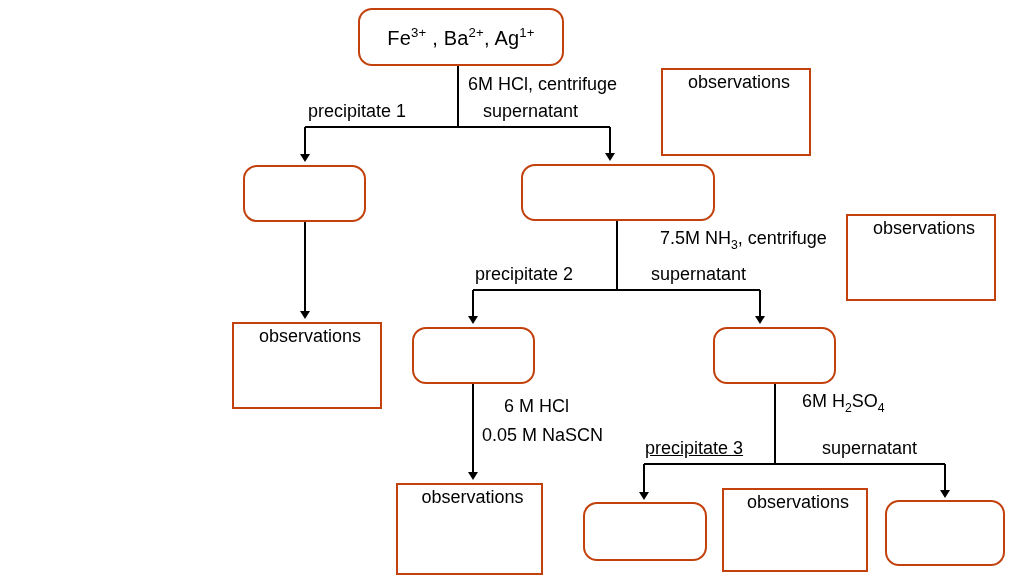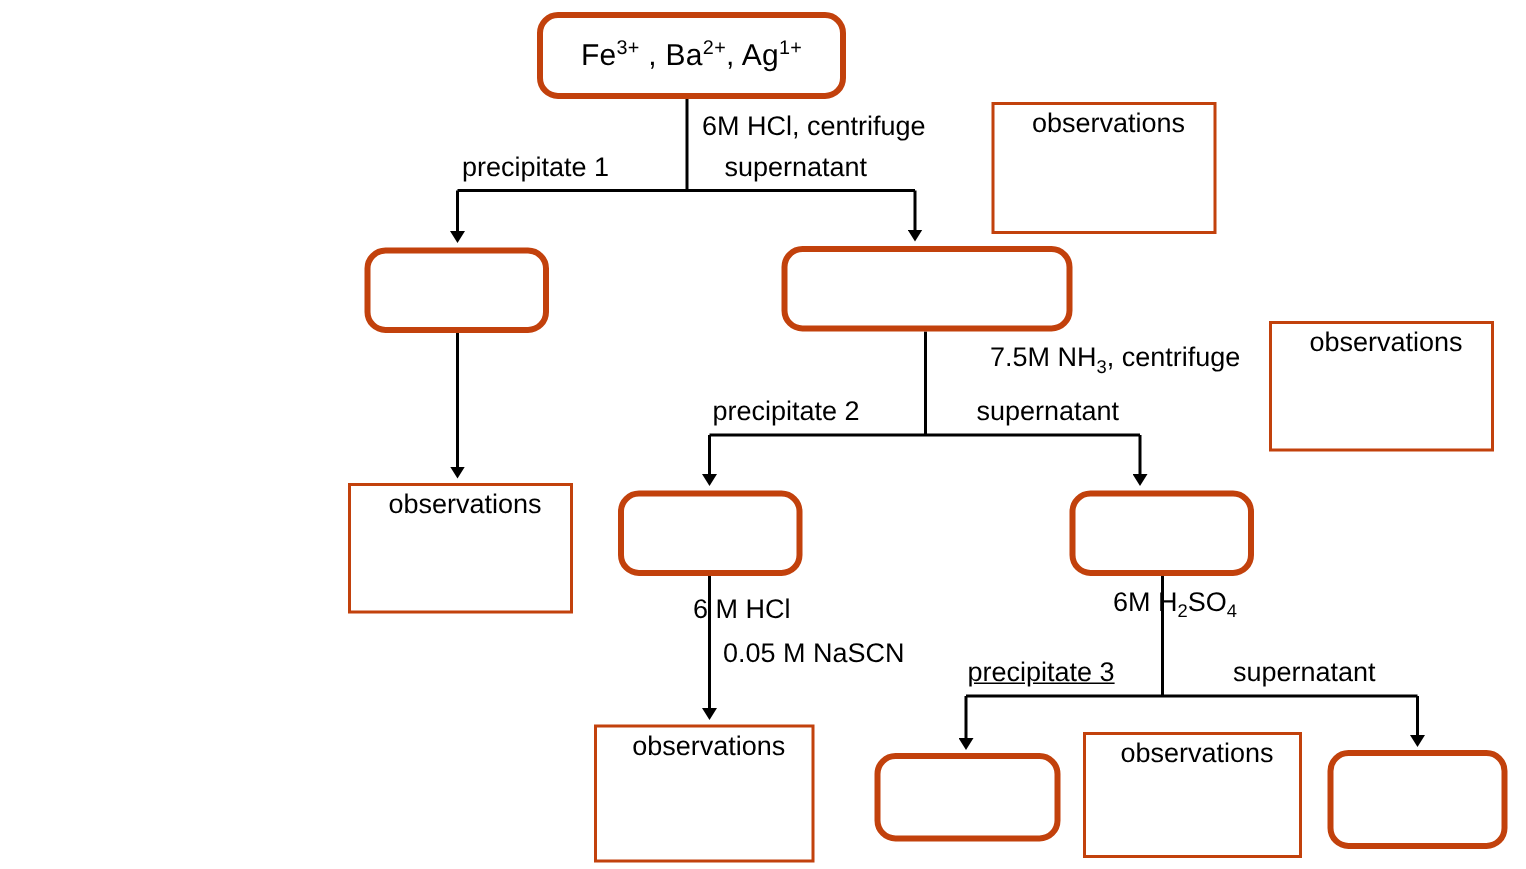--- a/index.html
+++ b/index.html
@@ -20,21 +20,21 @@
     position: absolute;
     left: 0;
     top: 0;
     width: 1017px;
     height: 579px;
     pointer-events: none;
   }
   .node {
     position: absolute;
     box-sizing: border-box;
-    border: 4px solid #c2410c;
+    border: 2px solid #c2410c;
     background: #ffffff;
     display: flex;
     align-items: center;
     justify-content: center;
   }
   .node.round {
     border-radius: 14px;
   }
   .node.rect {
     border-width: 2px;
@@ -137,23 +137,23 @@
   </div>
 
   <div class="node rect" style="left:232px; top:322px; width:150px; height:87px;">
     <span class="obs-label">observations</span>
   </div>
 
   <div class="node round" style="left:412px; top:327px; width:123px; height:57px;"></div>
 
   <div class="node round" style="left:713px; top:327px; width:123px; height:57px;"></div>
 
-  <div class="edge-label" style="left:462px; top:396px;">6 M HCl</div>
+  <div class="edge-label" style="left:504px; top:396px;">6 M HCl</div>
   <div class="edge-label" style="left:482px; top:425px;">0.05 M NaSCN</div>
-  <div class="edge-label" style="left:742px; top:391px;">6M H<sub>2</sub>SO<sub>4</sub></div>
+  <div class="edge-label" style="left:802px; top:391px;">6M H<sub>2</sub>SO<sub>4</sub></div>
   <div class="edge-label" style="left:645px; top:438px;text-decoration:underline;">precipitate 3</div>
   <div class="edge-label" style="left:822px; top:438px;">supernatant</div>
 
   <div class="node rect" style="left:396px; top:483px; width:147px; height:92px;">
     <span class="obs-label">observations</span>
   </div>
 
   <div class="node round" style="left:583px; top:502px; width:124px; height:59px;"></div>
 
   <div class="node rect" style="left:722px; top:488px; width:146px; height:84px;">

